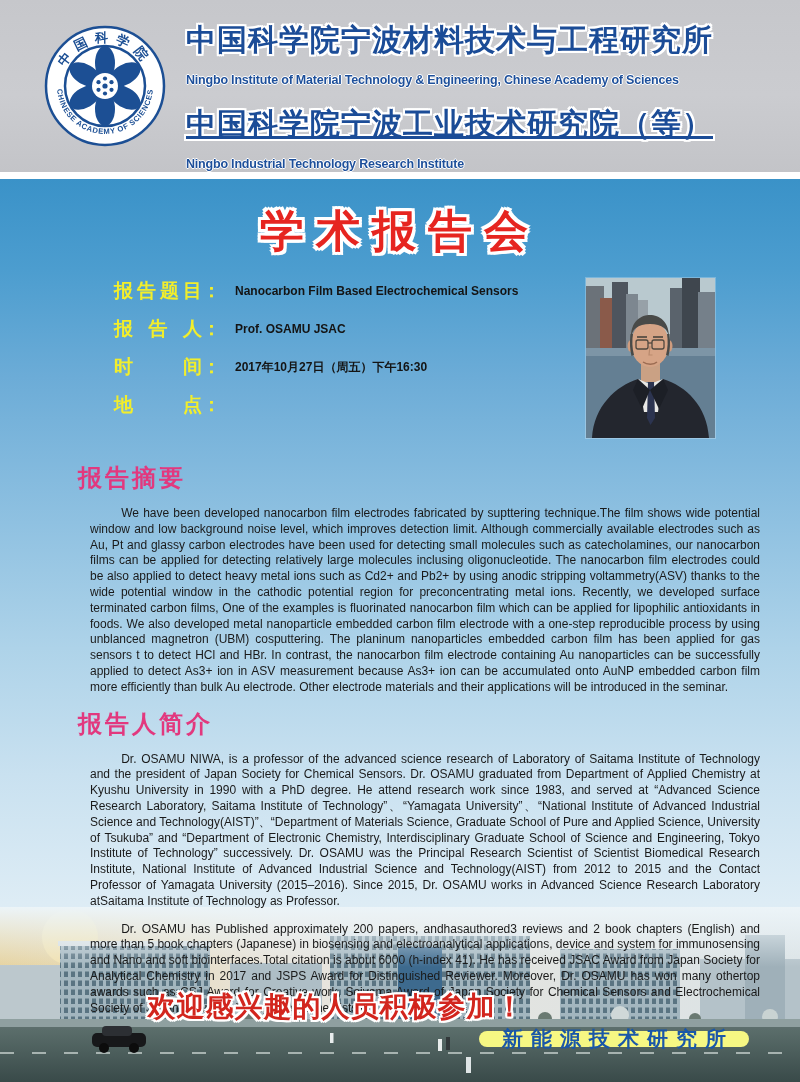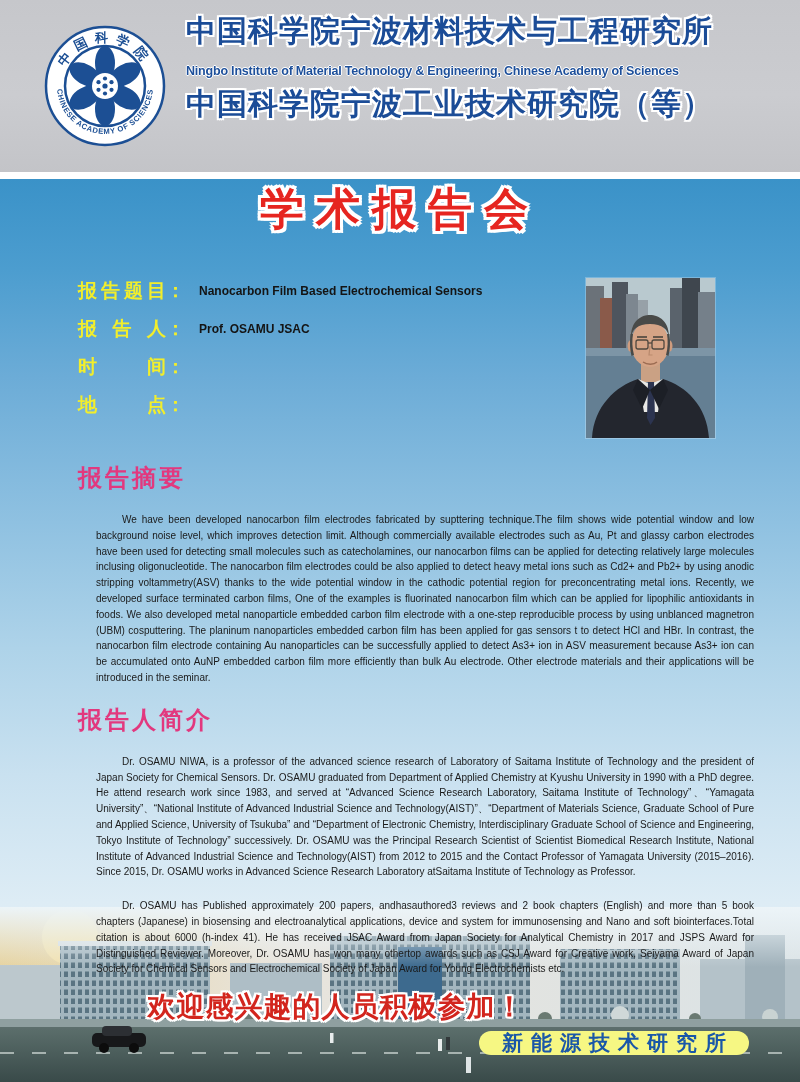--- a/index.html
+++ b/index.html
@@ -7,84 +7,84 @@
     position:relative;width:800px;height:1082px;margin:0 auto;
     overflow:hidden;font-family:"Liberation Sans",sans-serif;
     background:#3a92c8;
   }
   
   .header{
     position:absolute;top:0;left:0;width:800px;height:172px;
     background:linear-gradient(180deg,#c6c7cb 0%,#cbccd0 55%,#c3c4c8 100%);
   }
   .logo{position:absolute;left:44px;top:25px;width:122px;height:122px;}
-  .header-text{position:absolute;left:186px;top:11px;width:606px;color:#1b4c97;}
+  .header-text{position:absolute;left:186px;top:20px;width:606px;color:#1b4c97;}
   .zh-line{
     font-family:"DejaVu Serif",serif;font-weight:900;color:#1b4c97;
     font-size:30px;letter-spacing:1px;white-space:nowrap;
     text-shadow:-2px 0 #fff,2px 0 #fff,0 -2px #fff,0 2px #fff,
       -2px -2px #fff,2px -2px #fff,-2px 2px #fff,2px 2px #fff;
   }
   .en-line{
     font-weight:bold;font-size:12.5px;letter-spacing:-0.2px;white-space:nowrap;
     color:#1d4f9a;margin-top:12px;
     text-shadow:-1px 0 #fff,1px 0 #fff,0 -1px #fff,0 1px #fff;
   }
-  .zh-line.second{margin-top:6px;}
+  .zh-line.second{margin-top:17px;text-decoration:underline;}
   
   .divider{position:absolute;top:172px;left:0;width:800px;height:7px;background:#ffffff;}
   
   .main-bg{
     position:absolute;top:179px;left:0;width:800px;height:903px;
     background:linear-gradient(180deg,#3a92c8 0%,#4c9dcf 10%,#6cacd7 22%,
       #8fc1e1 38%,#aed3e9 52%,#c9e1f0 66%,#ddecf5 80%,#ecf4f8 100%);
   }
   .page-title{
-    position:absolute;top:180px;left:0;width:800px;text-align:center;
+    position:absolute;top:202px;left:0;width:800px;text-align:center;
     font-family:"DejaVu Serif",serif;font-weight:900;font-size:44px;
     letter-spacing:12px;color:#e62520;z-index:2;
     text-shadow:0 0 3px #fff,-3px 0 #fff,3px 0 #fff,0 -3px #fff,0 3px #fff,
       -2px -2px #fff,2px -2px #fff,-2px 2px #fff,2px 2px #fff,
       -3px -3px #fff,3px 3px #fff,-3px 3px #fff,3px -3px #fff;
   }
   
   .info{position:absolute;top:272px;left:78px;width:520px;z-index:2;}
   .info-row{display:flex;align-items:flex-start;}
   .info-label{
     display:inline-block;width:88px;text-align:justify;text-align-last:justify;
-    font-weight:bold;font-size:19px;line-height:38px;color:#f2ee2b;flex:0 0 88px;
+    font-weight:bold;font-size:19px;line-height:38px;color:#f2ee2b;flex:0 0 88px;margin-left:36px;
   }
   .info-colon{font-weight:bold;font-size:19px;line-height:38px;color:#f2ee2b;margin-right:14px;}
   .info-value{font-weight:bold;font-size:12px;line-height:38px;color:#141414;width:405px;}
   .photo{
     position:absolute;left:586px;top:278px;width:129px;height:160px;z-index:2;
     box-shadow:0 0 0 1px rgba(255,255,255,0.25);
   }
   
   .content{position:absolute;top:462px;left:78px;width:694px;z-index:2;color:#191919;}
   .section-heading{
     font-family:"DejaVu Serif",serif;font-weight:900;font-size:24px;
     letter-spacing:3px;color:#e2387e;margin:0 0 8px 0;
   }
   .body-text{
-    margin:18px;font-size:10px;line-height:15.8px;text-align:justify;
+    margin:12px;font-size:12px;line-height:15.8px;text-align:justify;
     text-indent:2.6em;color:#1a1a1a;font-weight:500;
   }
   .bio-gap{margin-top:12px;}
   
   .scene{position:absolute;left:0;bottom:0;width:800px;height:175px;z-index:1;}
   .welcome{
     position:absolute;top:988px;left:4px;width:664px;text-align:center;z-index:3;
     font-family:"DejaVu Serif",serif;font-weight:900;font-size:28px;
     letter-spacing:1px;color:#d2251d;
     text-shadow:-2px 0 #fff,2px 0 #fff,0 -2px #fff,0 2px #fff,
       -2px -2px #fff,2px -2px #fff,-2px 2px #fff,2px 2px #fff;
   }
   .badge{
-    position:absolute;left:479px;top:1031px;width:270px;height:24px;z-index:3;
+    position:absolute;left:479px;top:1031px;width:270px;height:16px;z-index:3;
     background:#f6f783;border-radius:16px;display:flex;align-items:center;
     justify-content:center;
   }
   .badge-text{
     font-weight:bold;font-size:21px;letter-spacing:8px;color:#1a57a8;
     white-space:nowrap;text-indent:8px;
   }
 </style>
 </head>
 <body>
@@ -123,20 +123,21 @@
           <circle cx="61" cy="68.5" r="2.1"></circle>
           <circle cx="54.5" cy="64.8" r="2.1"></circle>
           <circle cx="54.5" cy="57.2" r="2.1"></circle>
         </g>
       </g>
     </svg>
     <div class="header-text">
       <div class="zh-line">中国科学院宁波材料技术与工程研究所</div>
       <div class="en-line">Ningbo Institute of Material Technology &amp; Engineering, Chinese Academy of Sciences</div>
       <div class="zh-line second">中国科学院宁波工业技术研究院（等）</div>
+      <div class="en-line">Ningbo Industrial Technology Research Institute</div>
     </div>
   </div>
 
   <div class="divider"></div>
   <div class="main-bg"></div>
 
   <div class="page-title">学术报告会</div>
 
   <div class="info">
     <div class="info-row">
@@ -145,20 +146,21 @@
       <span class="info-value">Nanocarbon Film Based Electrochemical Sensors</span>
     </div>
     <div class="info-row">
       <span class="info-label">报告人</span>
       <span class="info-colon">：</span>
       <span class="info-value">Prof. OSAMU JSAC</span>
     </div>
     <div class="info-row">
       <span class="info-label">时间</span>
       <span class="info-colon">：</span>
+      <span class="info-value">2017年10月27日（周五）下午16:30</span>
     </div>
     <div class="info-row">
       <span class="info-label">地点</span>
       <span class="info-colon">：</span>
     </div>
   </div>
 
   <svg class="photo" viewBox="0 0 129 160">
     <rect width="129" height="70" fill="#b9c9cf"></rect>
     <g>

